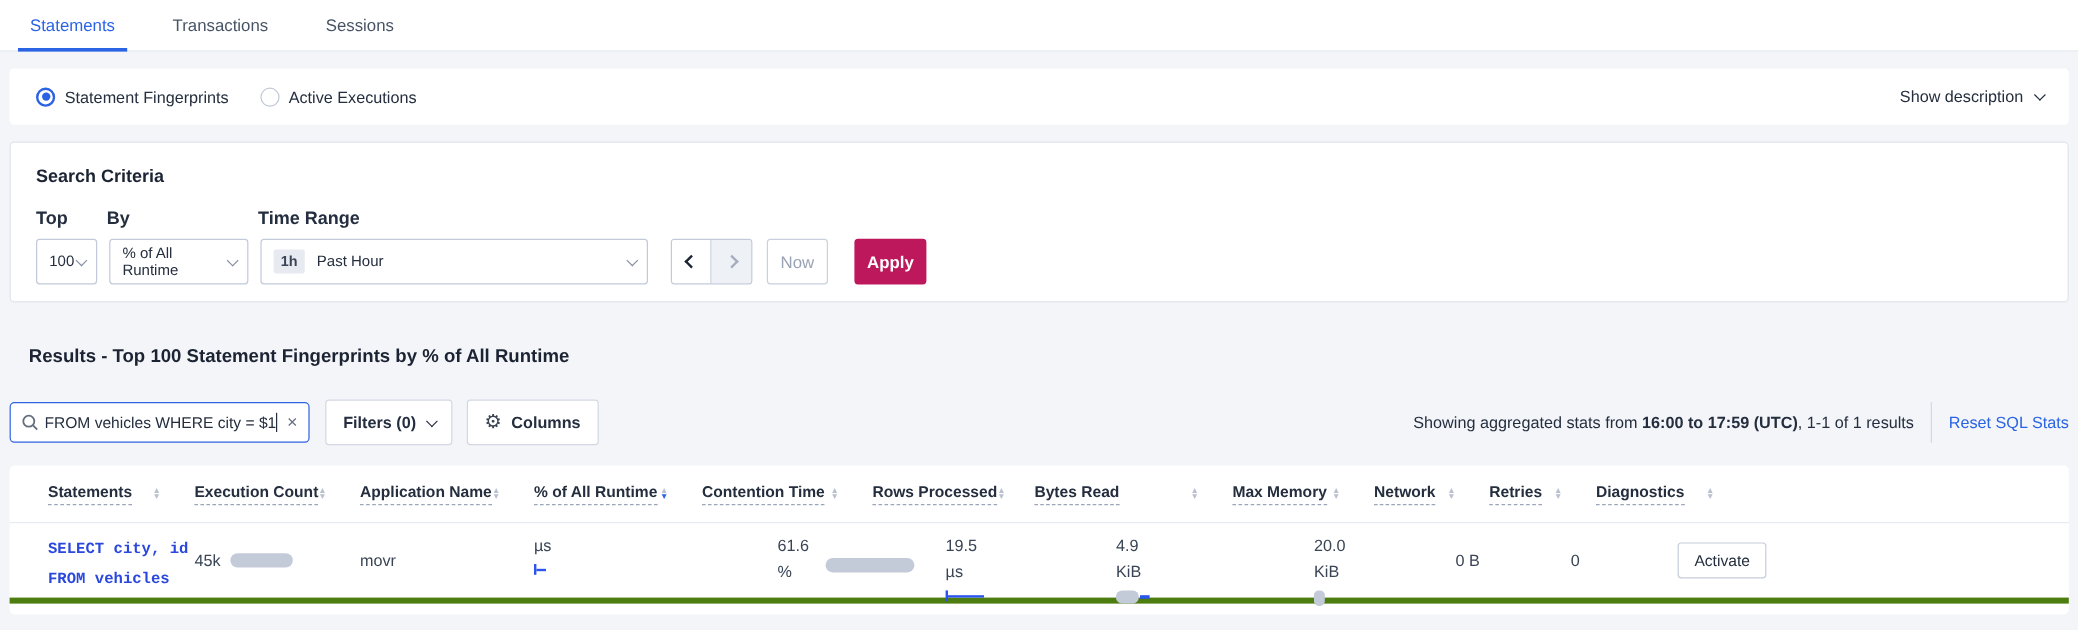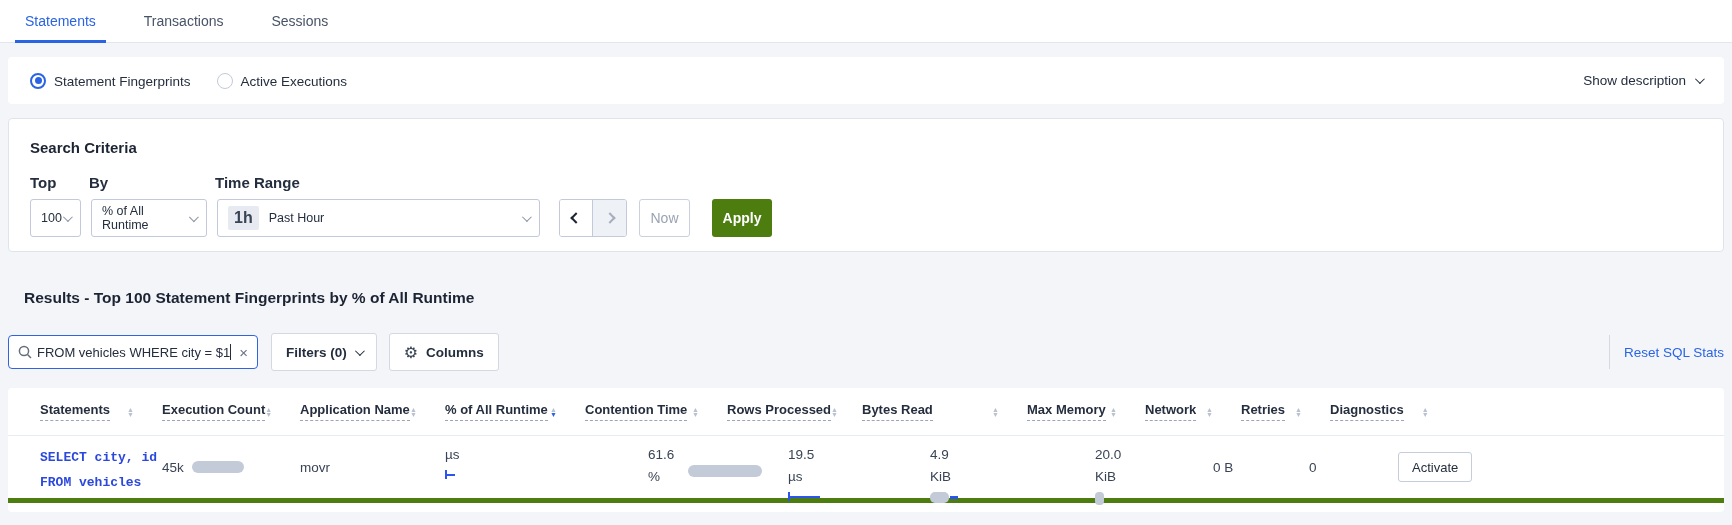--- a/index.html
+++ b/index.html
@@ -34,28 +34,28 @@
   .criteria-title { font-size:15px; font-weight:700; color:#1c2433; margin-bottom:18px; padding-left:8px; }
   .controls { display:flex; align-items:flex-end; }
   .ctl-group { display:flex; flex-direction:column; padding-left:8px; }
   .ctl-label { font-size:15px; font-weight:700; color:#242e3e; margin-bottom:8px; }
   .selectbox { height:38px; border:1px solid #c2c9da; border-radius:3px; background:#fff; display:flex; align-items:center; justify-content:space-between; padding:0 10px; font-size:12.5px; color:#242e3e; cursor:pointer; }
   .selectbox .chev { color:#8a93a5; }
   .w-top { width:51px; }
   .w-by { width:116px; margin-left:2px; }
   .w-tr { width:323px; margin-left:2px; }
   .tr-left { display:flex; align-items:center; gap:10px; }
-  .tr-badge { background:#e7eaf1; border-radius:2px; padding:3px 6px; font-size:16px; font-weight:700; color:#394455; }
+  .tr-badge { background:#e7eaf1; border-radius:2px; padding:3px 6px; font-size:12px; font-weight:700; color:#394455; }
   .arrow-pair { display:flex; height:38px; border:1px solid #c2c9da; border-radius:3px; overflow:hidden; margin-left:19px; }
   .arrow-btn { width:33px; display:flex; align-items:center; justify-content:center; cursor:pointer; }
   .arrow-btn.prev { background:#fff; color:#1c2433; border-right:1px solid #c2c9da; }
   .arrow-btn.next { background:#eef1f6; color:#a6aebd; }
   .arrow-btn .chev { width:8px; height:8px; border-width:2.2px; }
   .now-btn { margin-left:12px; width:51px; height:38px; border:1px solid #cad0dd; border-radius:3px; background:#fff; color:#9aa3b3; font-size:14px; display:flex; align-items:center; justify-content:center; cursor:pointer; }
-  .apply-btn { margin-left:22px; width:60px; height:38px; background:#4d7c0f; border:none; border-radius:3px; color:#fff; font-size:14px; font-weight:700; display:flex; align-items:center; justify-content:center; cursor:pointer; }
+  .apply-btn { margin-left:22px; width:60px; height:38px; background:#be185d; border:none; border-radius:3px; color:#fff; font-size:14px; font-weight:700; display:flex; align-items:center; justify-content:center; cursor:pointer; }
   
   .results-title { margin:36px 0 0 24px; font-size:15.5px; font-weight:700; color:#1c2433; line-height:20px; }
   .toolbar { display:flex; align-items:center; margin:25px 8px 0; height:38px; }
   .searchbox { width:250px; height:34px; border:1.6px solid #2f63e0; border-radius:4px; background:#fff; display:flex; align-items:center; padding:0 9px; margin-right:13px; }
   .search-text { flex:1; overflow:hidden; display:flex; justify-content:flex-end; white-space:nowrap; font-size:13px; color:#242e3e; }
   .caret { width:1px; height:16px; background:#242e3e; flex-shrink:0; }
   .clear-x { margin-left:8px; color:#6a7486; font-size:15px; line-height:1; cursor:pointer; }
   .tbtn { height:38px; border:1px solid #d3d8e3; border-radius:3px; background:#fff; display:flex; align-items:center; padding:0 14px; font-size:13.5px; font-weight:600; color:#242e3e; margin-right:12px; cursor:pointer; gap:8px; }
   .gear { font-size:16px; color:#394455; font-weight:400; }
   .toolbar-right { margin-left:auto; display:flex; align-items:center; }
@@ -177,20 +177,21 @@
   </div>
   <div class="tbtn">
     <span>Filters (0)</span>
     <span class="chev down"></span>
   </div>
   <div class="tbtn">
     <span class="gear">⚙</span>
     <span>Columns</span>
   </div>
   <div class="toolbar-right">
+    <span class="stats-text"><span>Showing aggregated stats from </span><b>16:00 to 17:59 (UTC)</b><span>, 1-1 of 1 results</span></span>
     <span class="vdivider"></span>
     <span class="reset-link">Reset SQL Stats</span>
   </div>
 </div>
 
 <div class="table-panel">
   <div class="thead">
     <div class="th c1">
         <span class="hlabel">Statements</span>
         <span class="sort">

